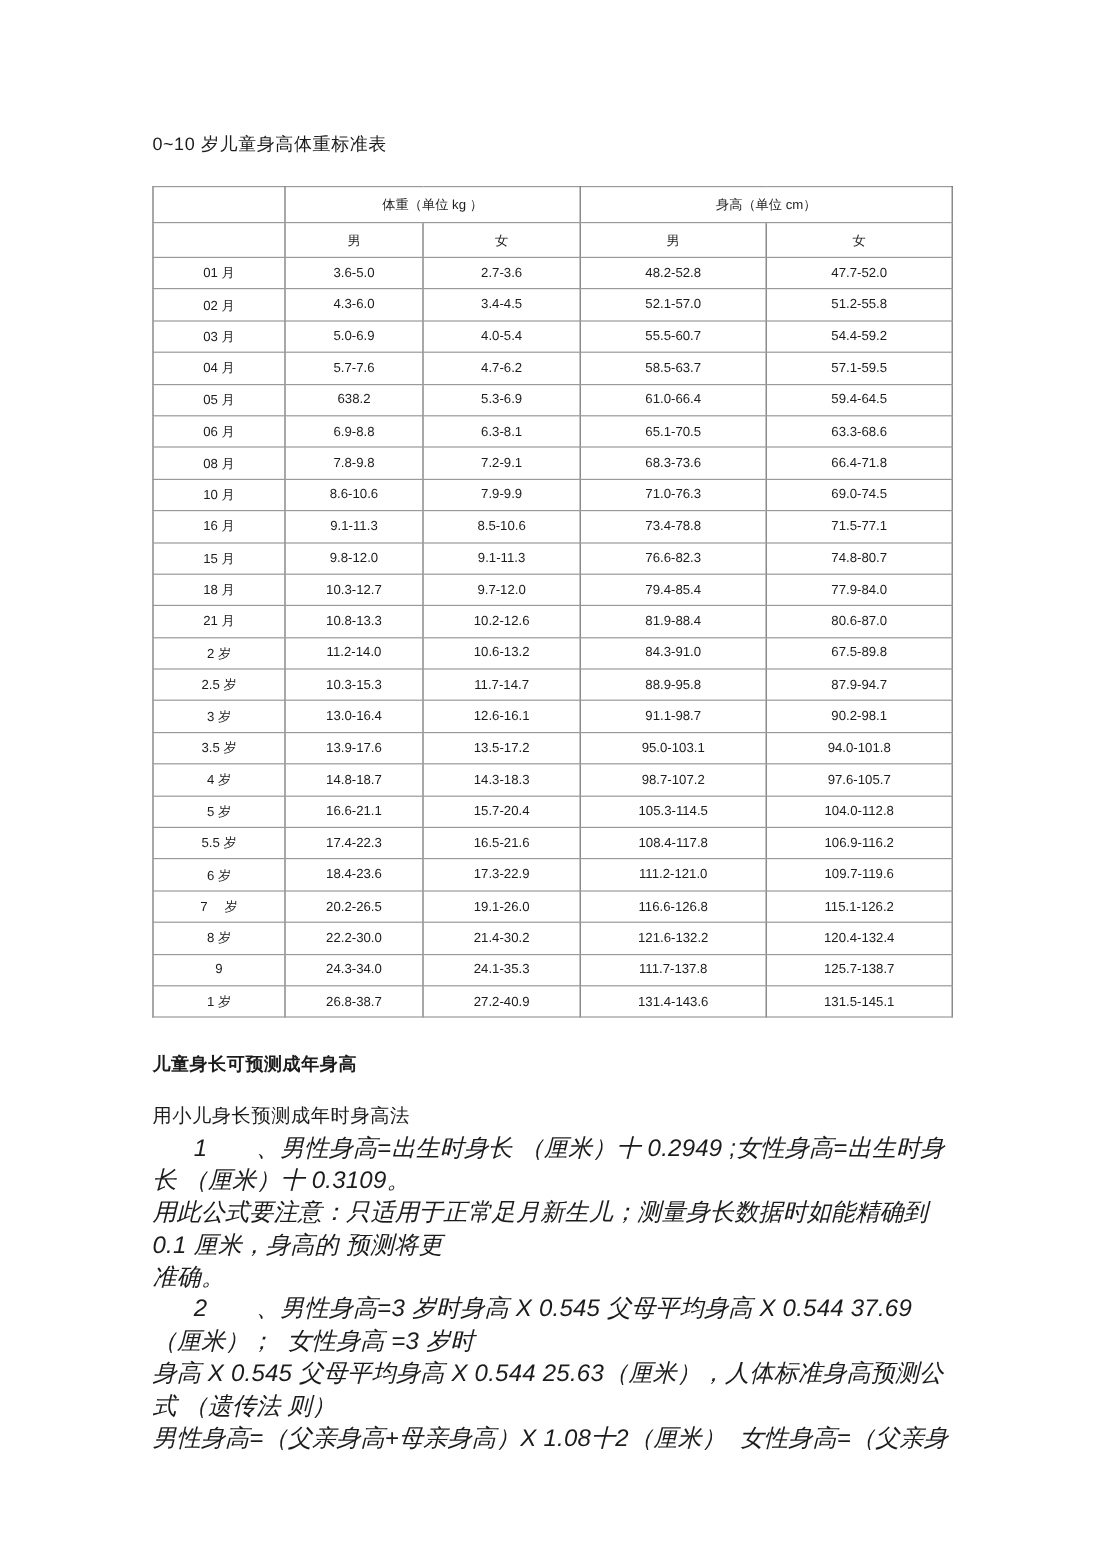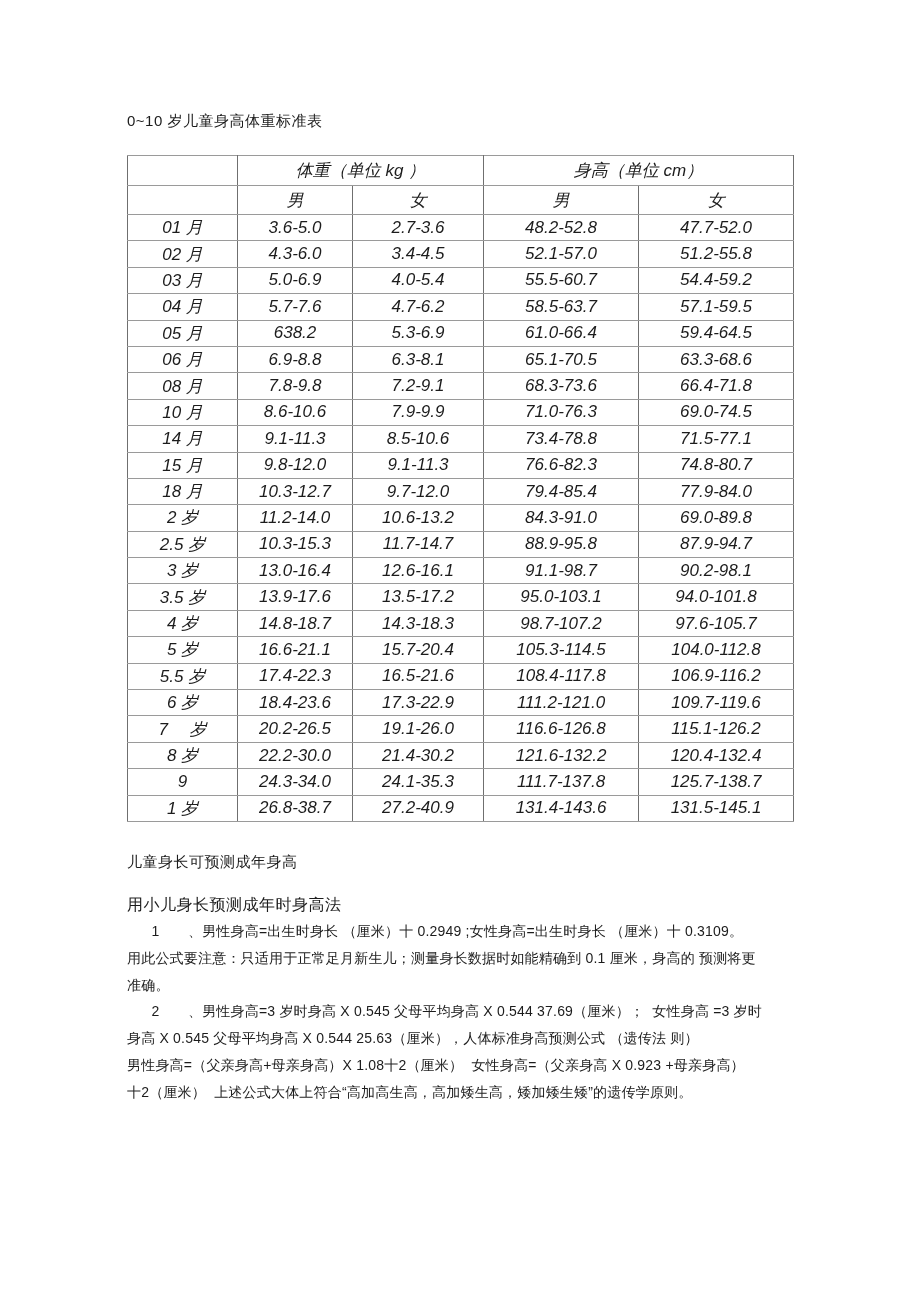--- a/index.html
+++ b/index.html
@@ -18,22 +18,21 @@
   .doc-title {
     font-size: 15px;
     line-height: 18px;
     letter-spacing: 0.5px;
     margin-bottom: 25px;
   }
   table.hw-table {
     width: 666px;
     border-collapse: collapse;
     table-layout: fixed;
-    font-size: 17px;
-    font-style: italic;
+    font-size: 11px;
   }
   table.hw-table th, table.hw-table td {
     border-top: 1px solid #9a9a9a;
     border-bottom: 1px solid #9a9a9a;
     border-left: 1px solid #6f6f6f;
     border-right: 1px solid #6f6f6f;
     text-align: center;
     vertical-align: middle;
     font-weight: normal;
     padding: 0;
@@ -41,35 +40,37 @@
     white-space: nowrap;
   }
   table.hw-table thead tr.group-row th { height: 29px; }
   table.hw-table thead tr.sub-row th { height: 28px; }
   table.hw-table tbody td { height: 25.4px; }
   .heading-1 {
     margin-top: 26px;
     font-size: 15px;
     line-height: 27px;
     letter-spacing: 0.5px;
+    font-weight: bold;
   }
   .heading-2 {
     margin-top: 16px;
     font-size: 16px;
     line-height: 27px;
     letter-spacing: 0.5px;
   }
   .body-text {
     margin-top: 0;
   }
   .text-line {
-    font-size: 14px;
+    font-size: 20px;
     line-height: 26.8px;
     white-space: pre-wrap;
     letter-spacing: 0.2px;
+    font-style: italic;
   }
 </style>
 </head>
 <body>
 
 <div class="page">
   <div class="content">
 
     <div class="doc-title">0~10 岁儿童身高体重标准表</div>
 
@@ -146,46 +147,53 @@
             <td>66.4-71.8</td>
           </tr>
           <tr>
             <td>10 月</td>
             <td>8.6-10.6</td>
             <td>7.9-9.9</td>
             <td>71.0-76.3</td>
             <td>69.0-74.5</td>
           </tr>
           <tr>
-            <td>14 月</td>
+            <td>16 月</td>
             <td>9.1-11.3</td>
             <td>8.5-10.6</td>
             <td>73.4-78.8</td>
             <td>71.5-77.1</td>
           </tr>
           <tr>
             <td>15 月</td>
             <td>9.8-12.0</td>
             <td>9.1-11.3</td>
             <td>76.6-82.3</td>
             <td>74.8-80.7</td>
           </tr>
           <tr>
             <td>18 月</td>
             <td>10.3-12.7</td>
             <td>9.7-12.0</td>
             <td>79.4-85.4</td>
             <td>77.9-84.0</td>
           </tr>
           <tr>
+            <td>21 月</td>
+            <td>10.8-13.3</td>
+            <td>10.2-12.6</td>
+            <td>81.9-88.4</td>
+            <td>80.6-87.0</td>
+          </tr>
+          <tr>
             <td>2 岁</td>
             <td>11.2-14.0</td>
             <td>10.6-13.2</td>
             <td>84.3-91.0</td>
-            <td>69.0-89.8</td>
+            <td>67.5-89.8</td>
           </tr>
           <tr>
             <td>2.5 岁</td>
             <td>10.3-15.3</td>
             <td>11.7-14.7</td>
             <td>88.9-95.8</td>
             <td>87.9-94.7</td>
           </tr>
           <tr>
             <td>3 岁</td>

